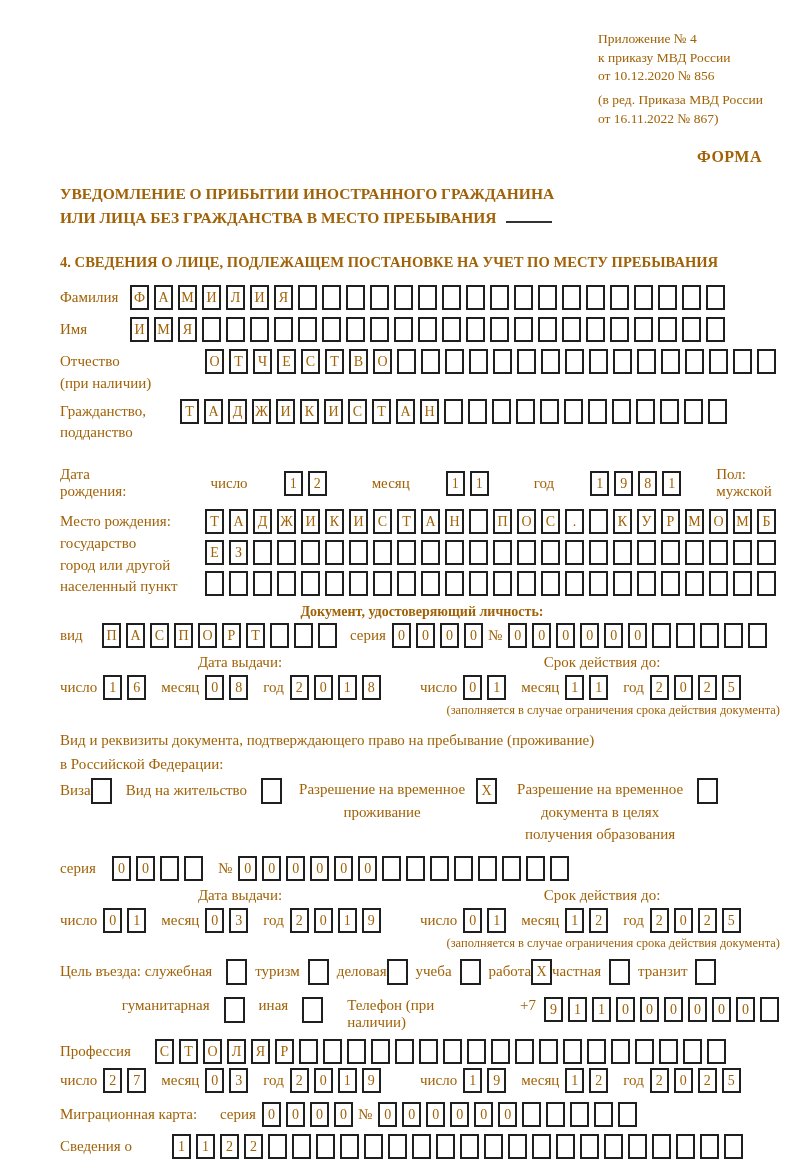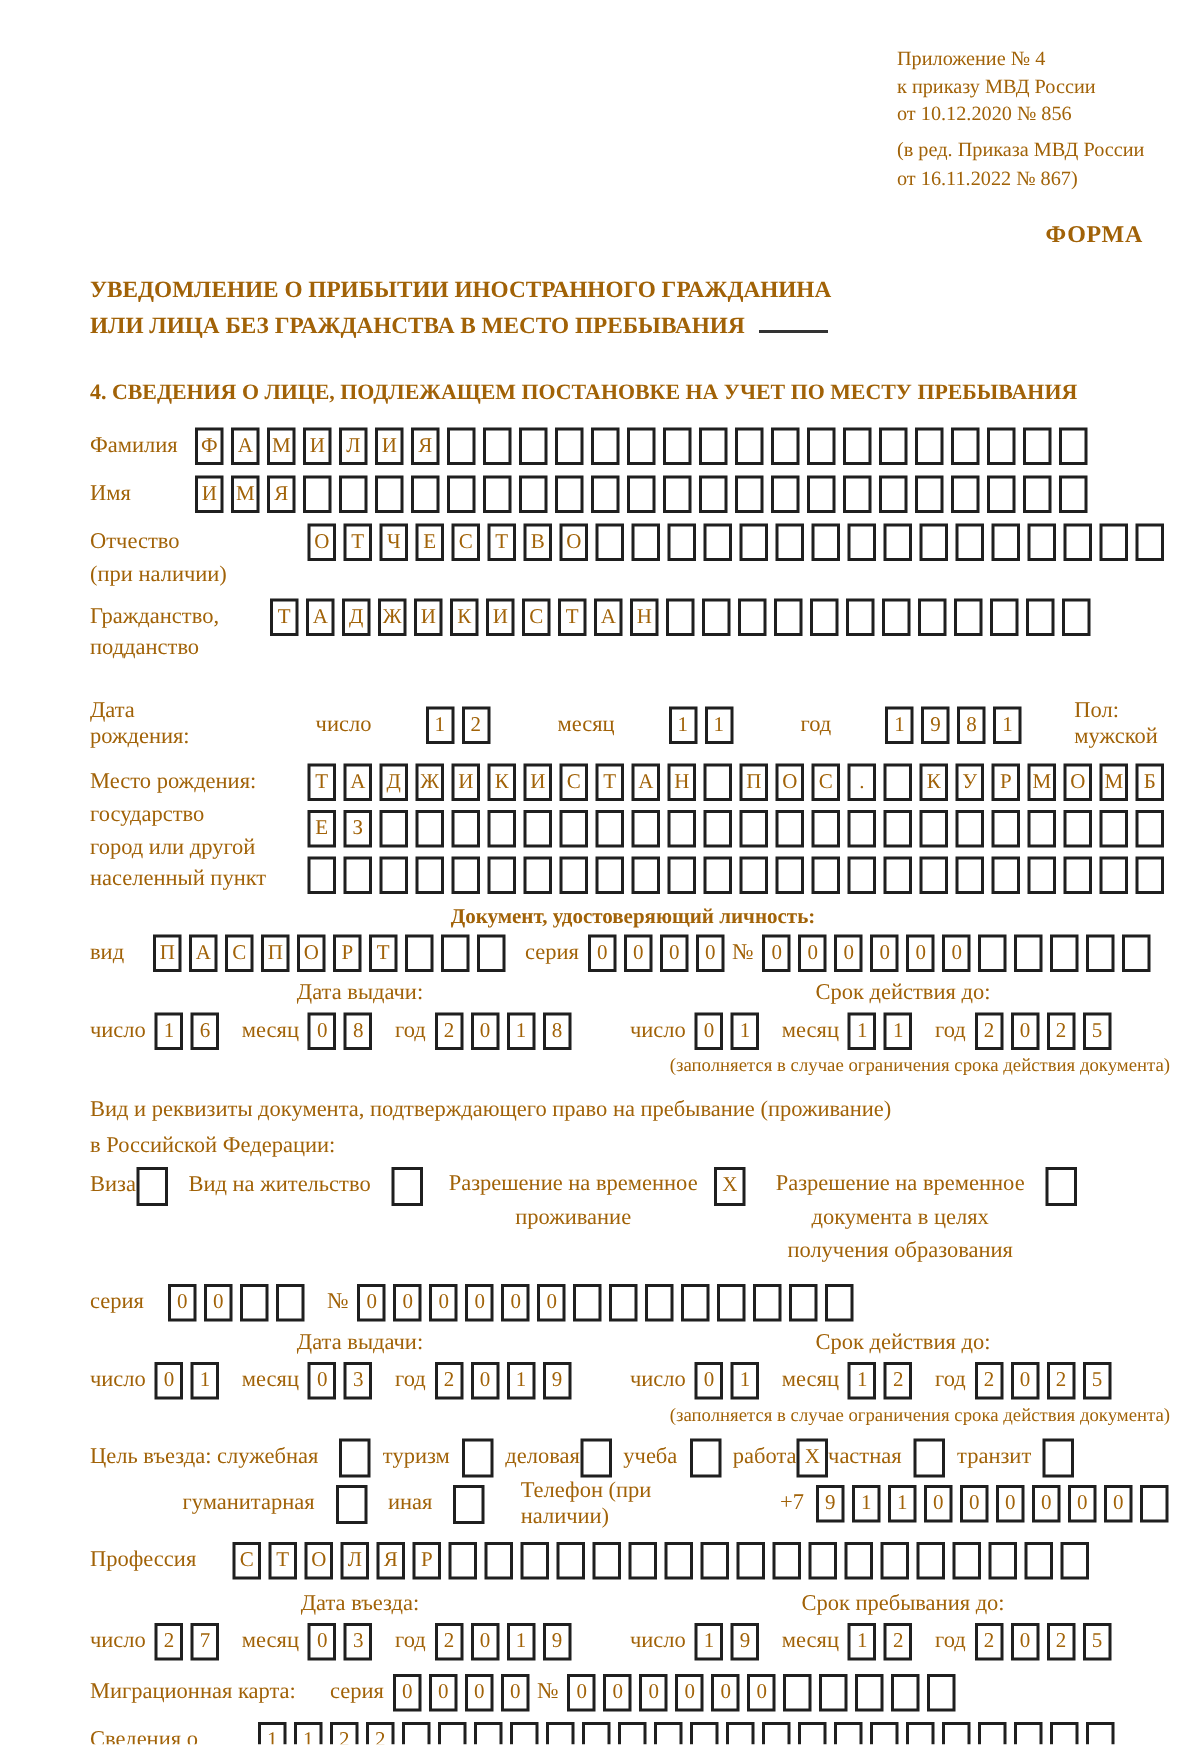--- a/index.html
+++ b/index.html
@@ -243,21 +243,21 @@
     <span class="checkbox">X</span>
     <span>частная</span>
     <span class="sp-sm"></span>
     <span class="checkbox"></span>
     <span class="sp-sm"></span>
     <span>транзит</span>
     <span class="sp-sm"></span>
     <span class="checkbox"></span>
   </div>
 
-  <div class="row" style="margin-top:1px; align-items:center;">
+  <div class="row" style="margin-top:12px; ">
     <span style="width:62px;"></span>
     <span>гуманитарная</span>
     <span class="sp-md"></span>
     <span class="checkbox"></span>
     <span class="sp-md"></span>
     <span>иная</span>
     <span class="sp-md"></span>
     <span class="checkbox"></span>
     <span class="sp-lg"></span>
     <span>Телефон (при наличии)</span>
@@ -265,24 +265,20 @@
     <span>+7</span>
     <span class="sp-sm"></span>
     <span class="boxes"><span class="cell">9</span><span class="cell">1</span><span class="cell">1</span><span class="cell">0</span><span class="cell">0</span><span class="cell">0</span><span class="cell">0</span><span class="cell">0</span><span class="cell">0</span><span class="cell"></span></span>
   </div>
 
   <div class="row" style="margin-top:8px;">
     <span class="lbl" style="width:95px;">Профессия</span>
     <span class="boxes"><span class="cell">С</span><span class="cell">Т</span><span class="cell">О</span><span class="cell">Л</span><span class="cell">Я</span><span class="cell">Р</span><span class="cell"></span><span class="cell"></span><span class="cell"></span><span class="cell"></span><span class="cell"></span><span class="cell"></span><span class="cell"></span><span class="cell"></span><span class="cell"></span><span class="cell"></span><span class="cell"></span><span class="cell"></span><span class="cell"></span><span class="cell"></span><span class="cell"></span><span class="cell"></span><span class="cell"></span><span class="cell"></span></span>
   </div>
 
-  <div class="dates-head" style="margin-top:8px;">
-    <span class="dh-left">Дата въезда:</span>
-    <span class="dh-right">Срок пребывания до:</span>
-  </div>
   <div class="dates-row">
     <span class="dr-left">
       <span class="dlabel">число</span>
       <span class="boxes"><span class="cell">2</span><span class="cell">7</span></span>
       <span class="dlabel dgap">месяц</span>
       <span class="boxes"><span class="cell">0</span><span class="cell">3</span></span>
       <span class="dlabel dgap">год</span>
       <span class="boxes"><span class="cell">2</span><span class="cell">0</span><span class="cell">1</span><span class="cell">9</span></span>
     </span>
     <span class="dr-right">

